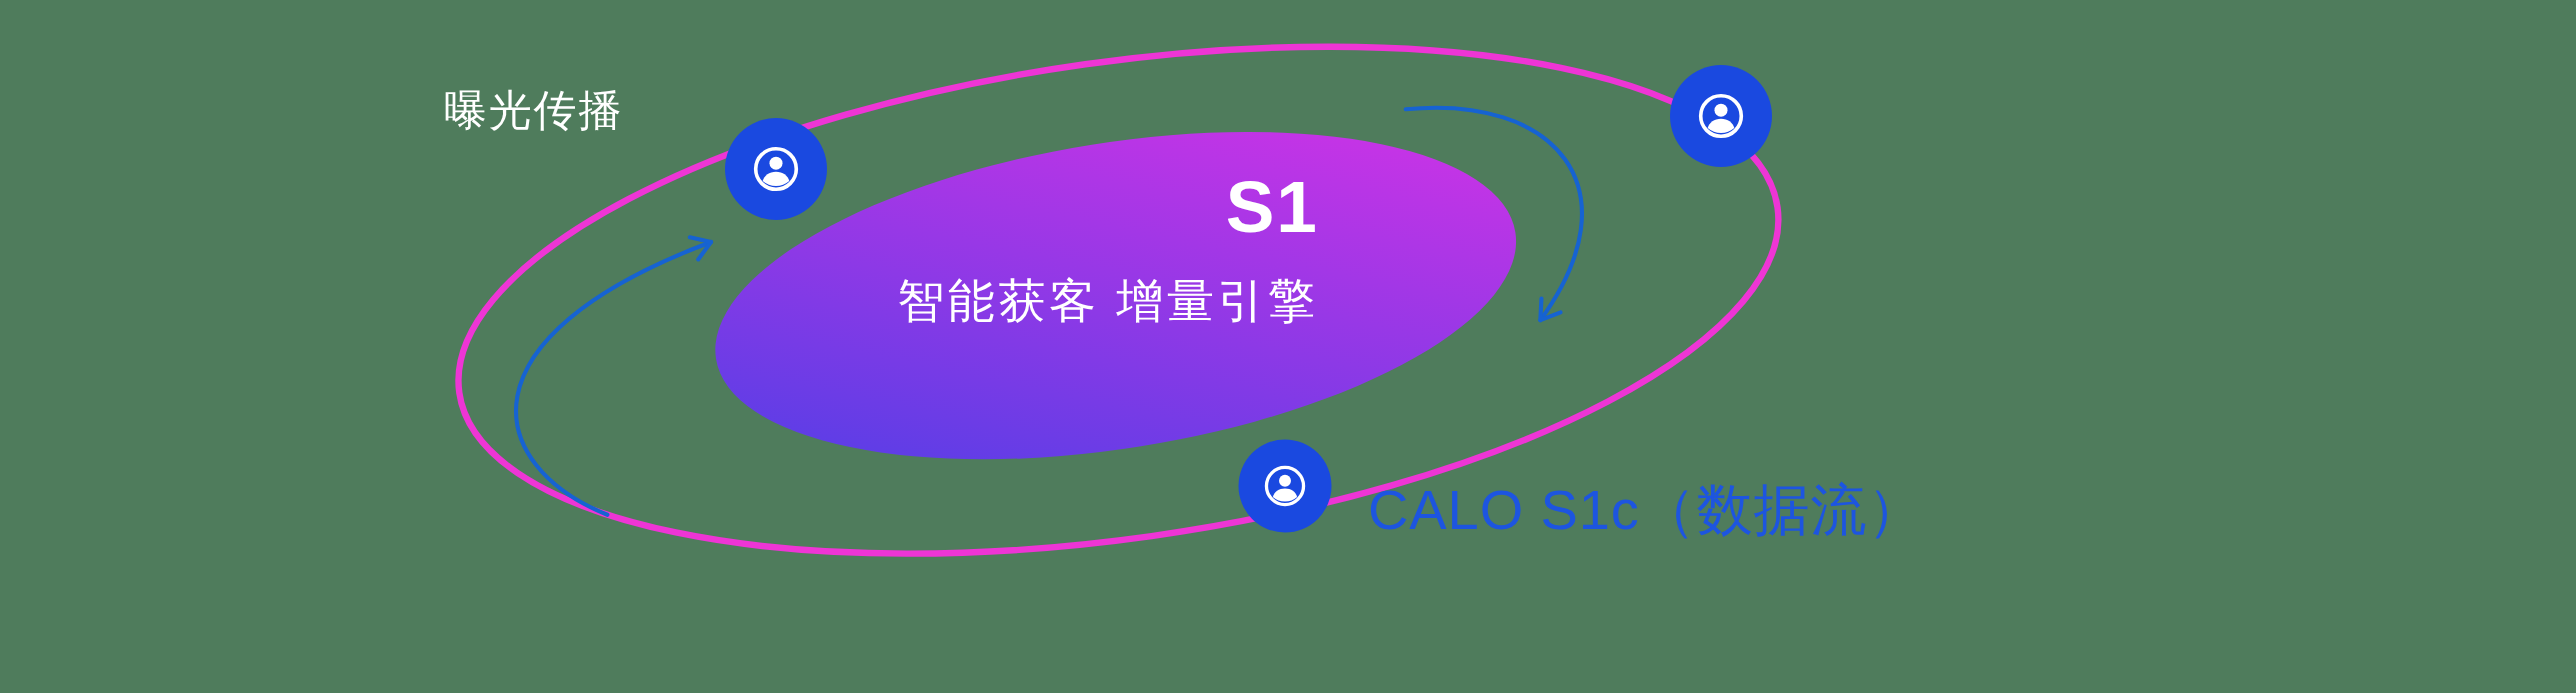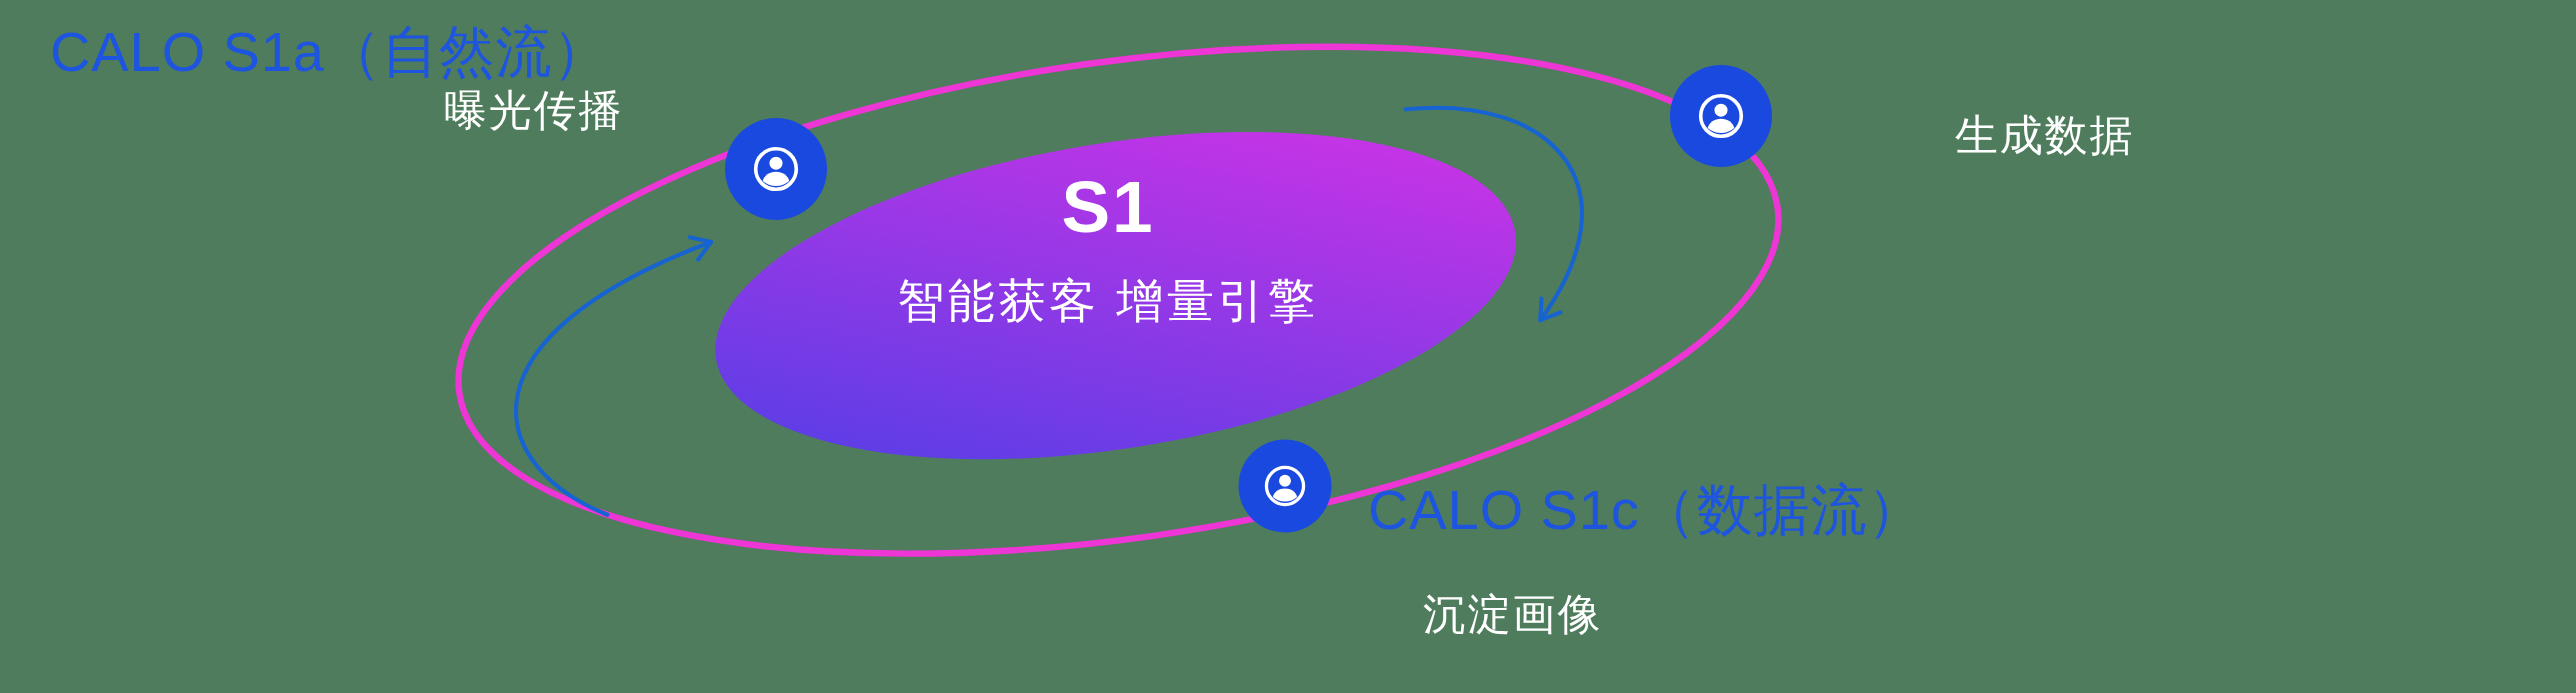--- a/index.html
+++ b/index.html
@@ -36,21 +36,21 @@
     transform:translate(-50%,-50%);
     box-shadow:0 0 0 0 rgba(0,0,0,0);
   }
   .node svg{width:58px;height:58px;display:block;}
   .node.small{width:93px;height:93px;}
   .node.small svg{width:53px;height:53px;}
   .core-text{
     position:absolute;
     left:1108px;top:165px;
     transform:translateX(-50%);
-    text-align:center;
+    text-align:right;
     color:#ffffff;
   }
   .core-title{
     font-size:73px;
     font-weight:600;
     letter-spacing:1.8px;
   }
   .core-subtitle{
     font-size:47px;
     font-weight:500;
@@ -106,22 +106,19 @@
   </div>
 
   <div class="node small" style="left:1285px;top:486px">
     <svg viewBox="0 0 24 24" aria-hidden="true">
       <circle cx="12" cy="12" r="8.4" fill="none" stroke="#ffffff" stroke-width="1.5"></circle>
       <circle cx="12" cy="9.6" r="2.7" fill="#ffffff"></circle>
       <path d="M12 13.1c-2.8 0-4.9 1.5-5.5 3.9a8.4 8.4 0 0 0 11 0c-.6-2.4-2.7-3.9-5.5-3.9z" fill="#ffffff"></path>
     </svg>
   </div>
 
-  <div class="label-blue" style="left:50px;top:14.5px">CALO S1a（自然流）</div>
   <div class="label-white" style="left:444px;top:82px">曝光传播</div>
 
-  <div class="label-white" style="left:1955px;top:107px">生成数据</div>
 
   <div class="label-blue" style="left:1368px;top:473px">CALO S1c（数据流）</div>
-  <div class="label-white" style="left:1423px;top:586px">沉淀画像</div>
 
 </div>
 
 
 </body></html>

